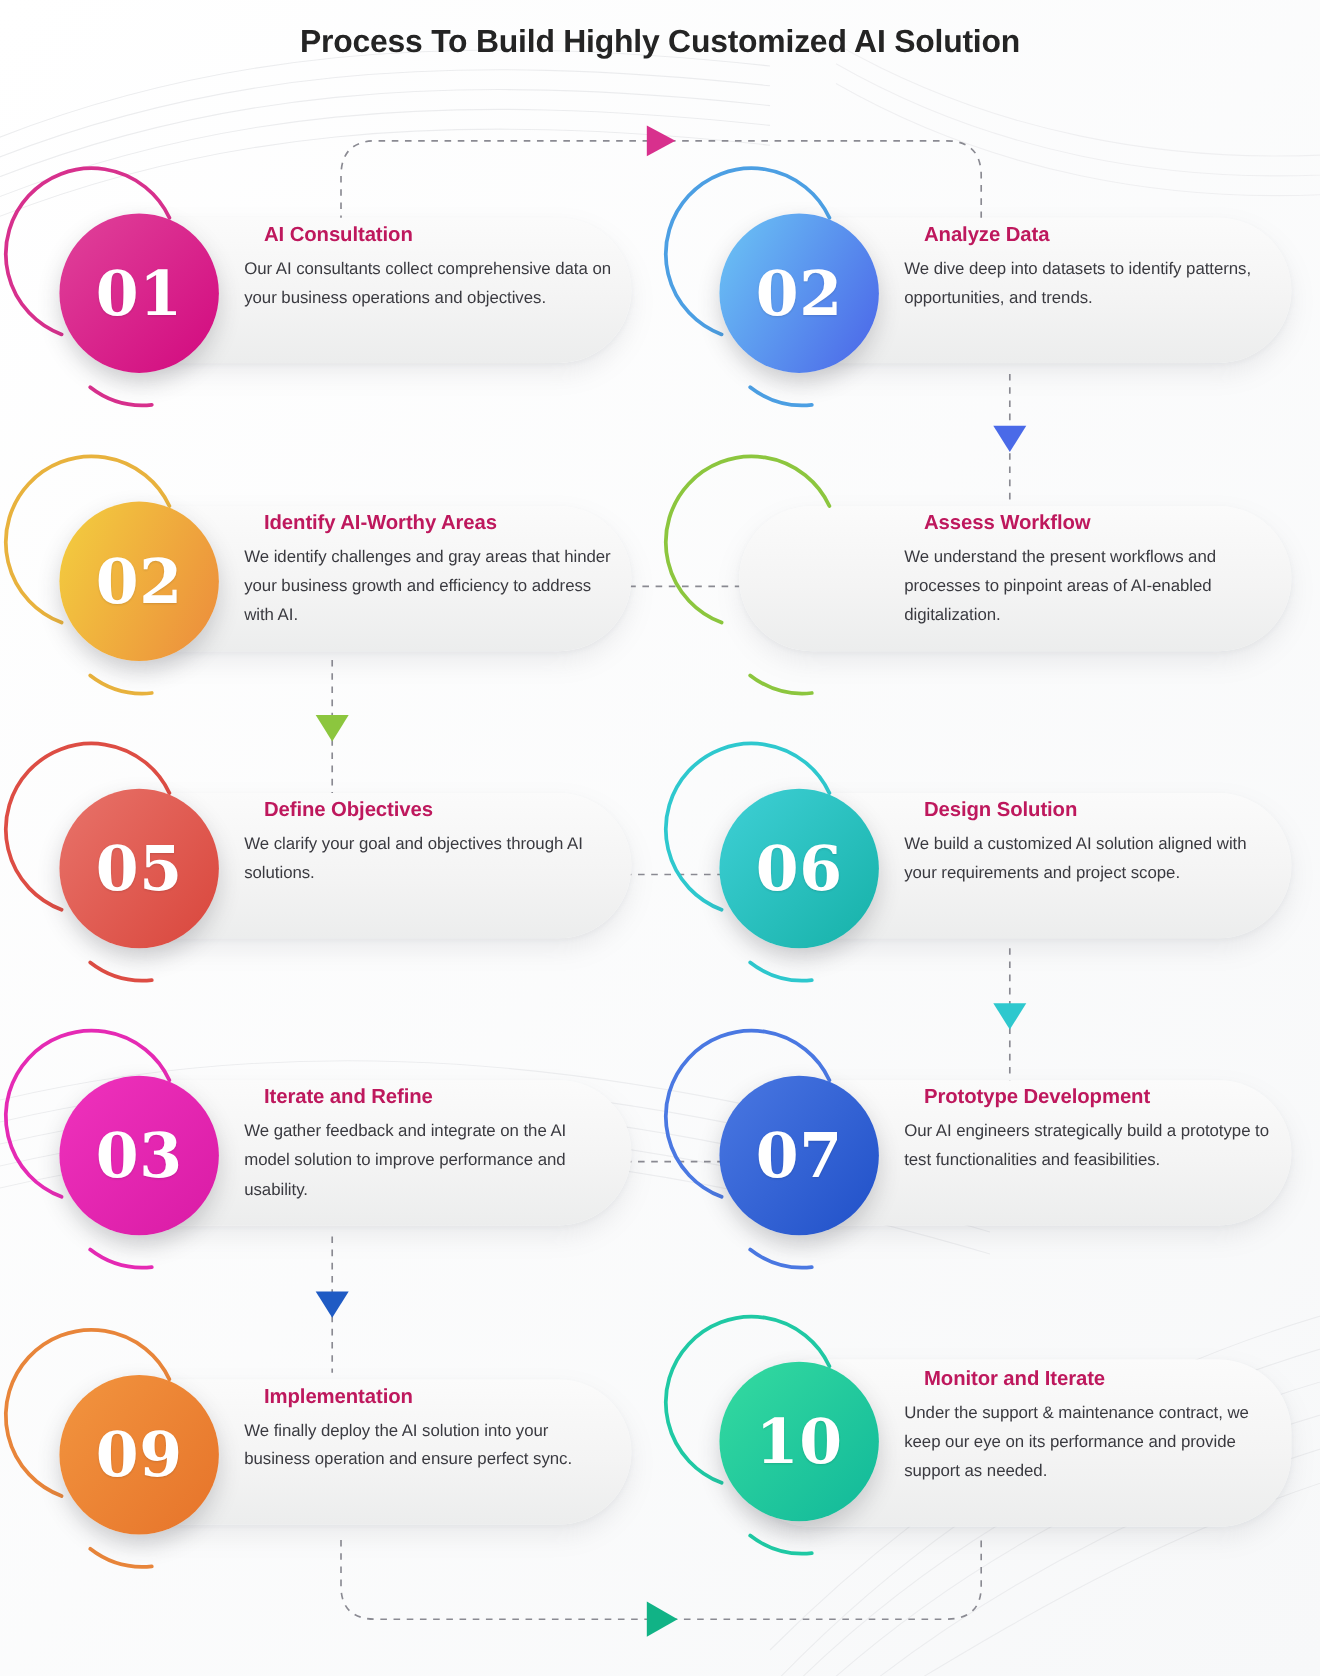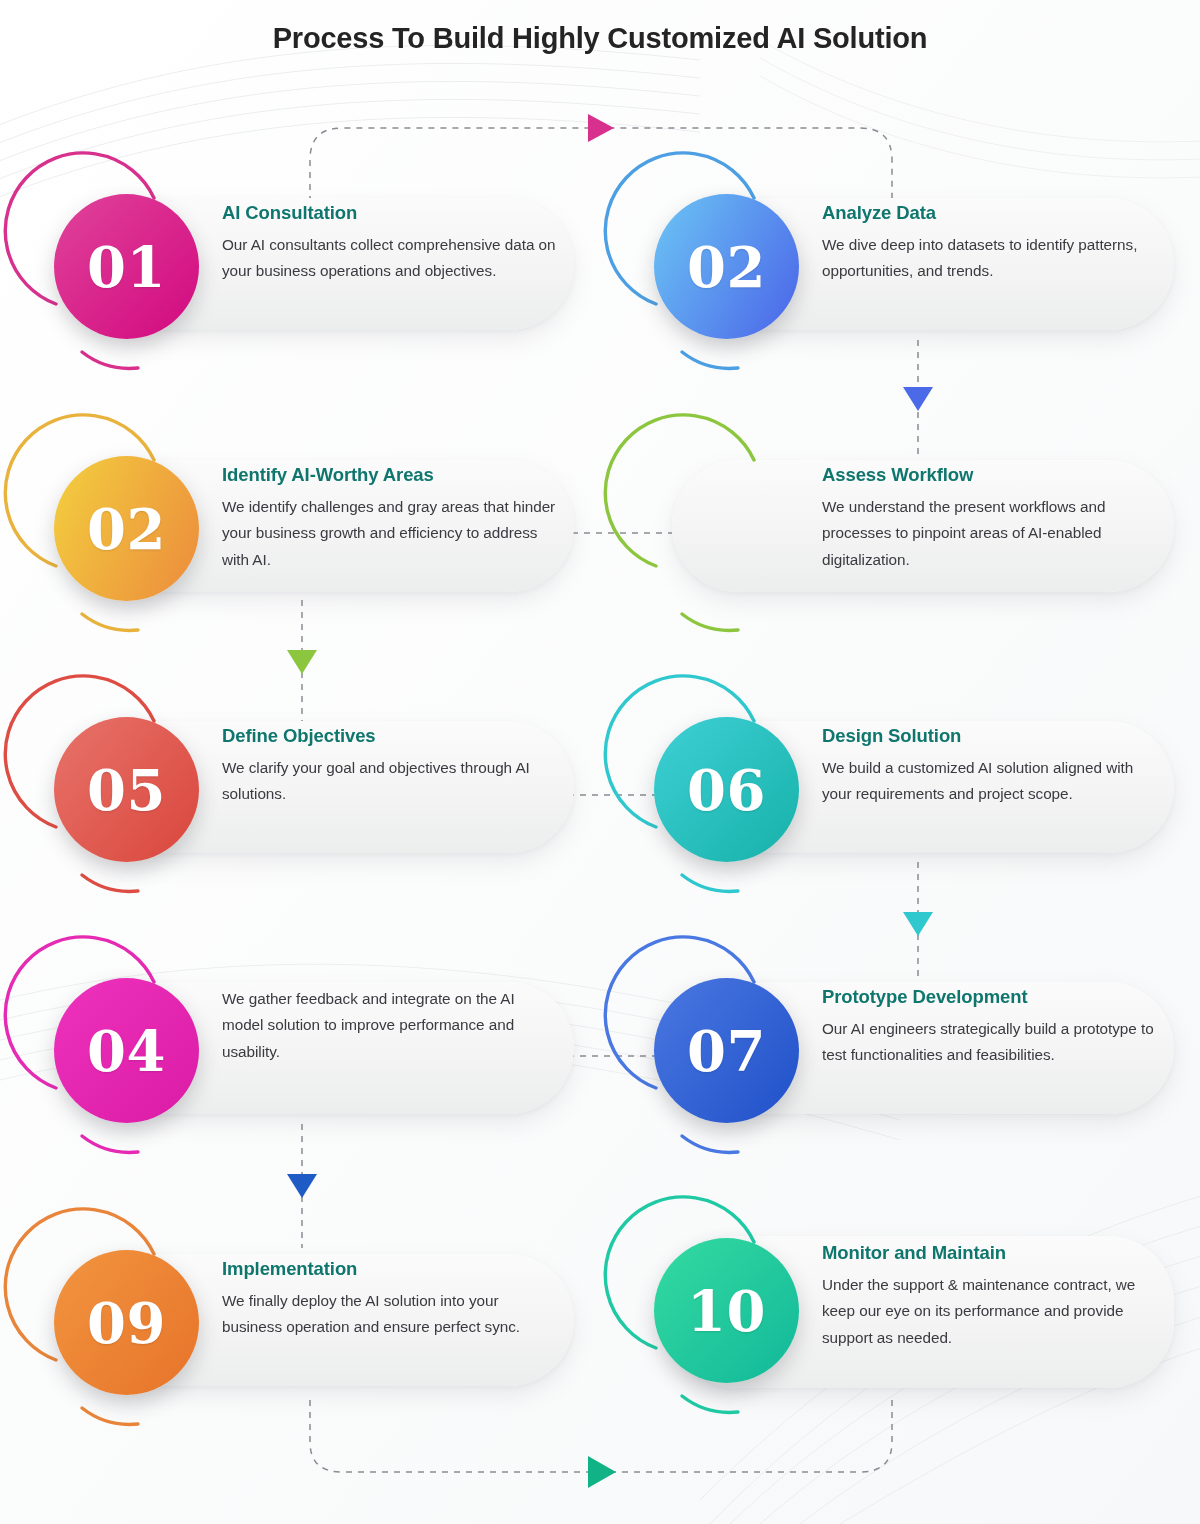--- a/index.html
+++ b/index.html
@@ -117,24 +117,25 @@
   .txt {
     position: absolute;
     left: 188px;
     top: 28px;
     width: 338px;
   }
 
   .step-title {
     font-size: 18.5px;
     font-weight: bold;
-    color: #0f766e;
+    color: #be185d;
     letter-spacing: -0.1px;
     margin-bottom: 8px;
     white-space: nowrap;
+    margin-left: 18px;
   }
 
   .step-desc {
     font-size: 15.3px;
     line-height: 1.72;
     color: #3a3a40;
     letter-spacing: -0.05px;
   }
 
   
@@ -344,23 +345,24 @@
     </div>
   </div>
 
   <div class="step left" id="step-8">
     <div class="card"></div>
     <svg class="ring" viewBox="0 0 200 200">
       <path d="M 22 130 A 78 78 0 1 1 120 24" fill="none" stroke="#e52ab4" stroke-width="3.4" stroke-linecap="round"></path>
       <path d="M 48 178 A 78 78 0 0 0 104 194" fill="none" stroke="#e52ab4" stroke-width="3.4" stroke-linecap="round"></path>
     </svg>
     <div class="circle" style="background:linear-gradient(135deg,#ef32bd 0%,#d91ba5 100%);">
-      <span class="circle-num">04</span>
-    </div>
-    <div class="txt">
+      <span class="circle-num">03</span>
+    </div>
+    <div class="txt">
+      <div class="step-title">Iterate and Refine</div>
       <div class="step-desc">We gather feedback and integrate on the AI model solution to improve performance and usability.</div>
     </div>
   </div>
 
   <div class="step left" id="step-9">
     <div class="card"></div>
     <svg class="ring" viewBox="0 0 200 200">
       <path d="M 22 130 A 78 78 0 1 1 120 24" fill="none" stroke="#e8853a" stroke-width="3.4" stroke-linecap="round"></path>
       <path d="M 48 178 A 78 78 0 0 0 104 194" fill="none" stroke="#e8853a" stroke-width="3.4" stroke-linecap="round"></path>
     </svg>
@@ -376,18 +378,18 @@
   <div class="step right" id="step-10">
     <div class="card"></div>
     <svg class="ring" viewBox="0 0 200 200">
       <path d="M 22 130 A 78 78 0 1 1 120 24" fill="none" stroke="#1fc9a4" stroke-width="3.4" stroke-linecap="round"></path>
       <path d="M 48 178 A 78 78 0 0 0 104 194" fill="none" stroke="#1fc9a4" stroke-width="3.4" stroke-linecap="round"></path>
     </svg>
     <div class="circle" style="background:linear-gradient(135deg,#35dba0 0%,#11b89a 100%);">
       <span class="circle-num">10</span>
     </div>
     <div class="txt">
-      <div class="step-title">Monitor and Maintain</div>
+      <div class="step-title">Monitor and Iterate</div>
       <div class="step-desc">Under the support &amp; maintenance contract, we keep our eye on its performance and provide support as needed.</div>
     </div>
   </div>
 
 </div>
 
 </body></html>

